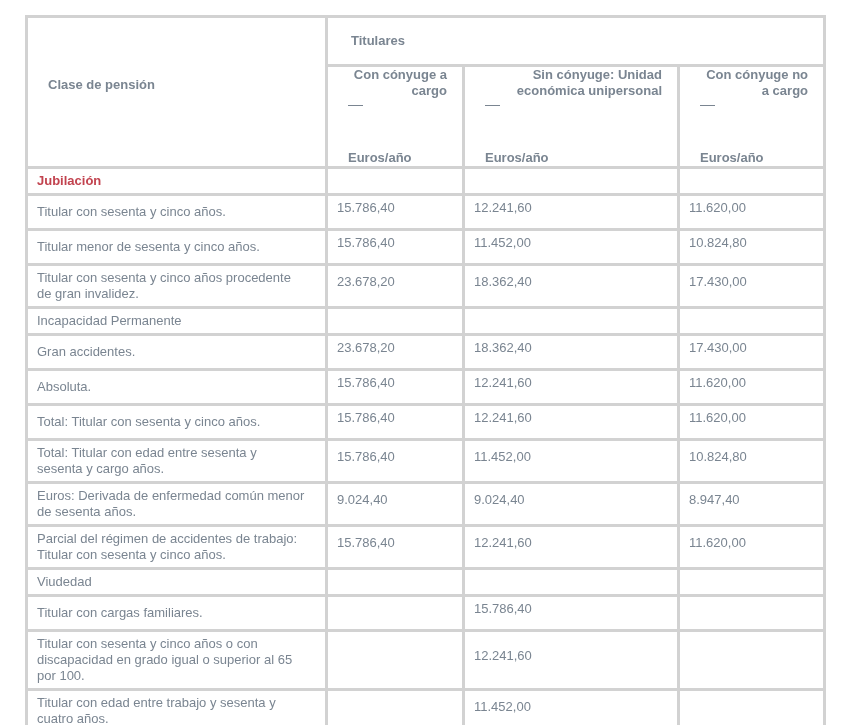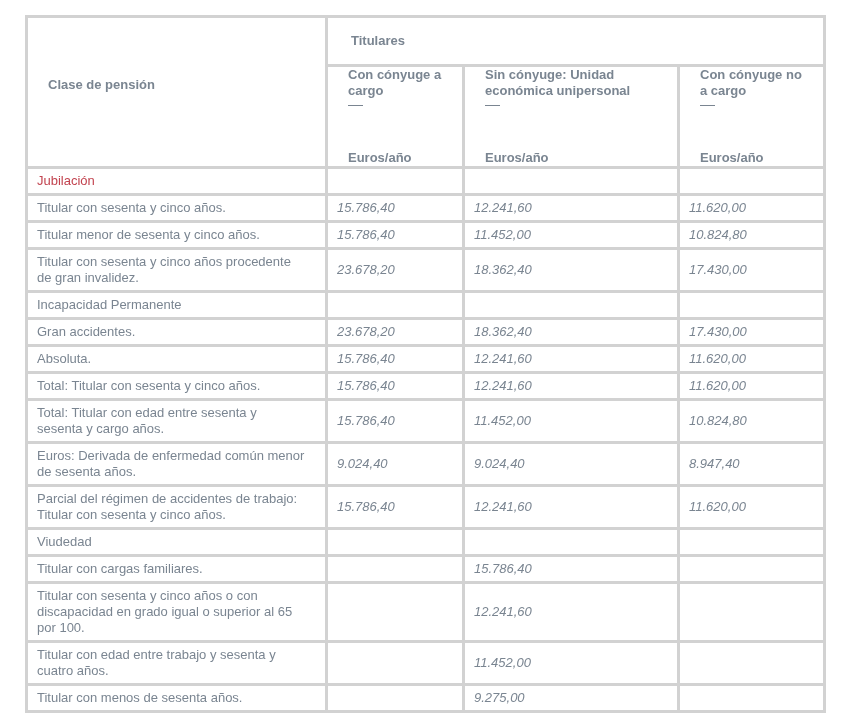--- a/index.html
+++ b/index.html
@@ -36,40 +36,39 @@
     padding: 0 15px 15px 20px;
   }
   th.titulares {
     height: 49px;
     padding: 0 15px 0 23px;
   }
   th.colhead {
     height: 90px;
     padding: 0 15px 0 20px;
   }
-  .coltitle { display: block; }
+  .coltitle { display: block; text-align: right; }
   .dash {
     display: block;
     width: 15px;
     height: 0;
     border-top: 1px solid var(--text);
     margin: 6px 0 3px 0;
   }
   .unit { display: block; margin-top: 44px; }
 
   td.label {
     padding: 4px 20px 4px 9px;
   }
   td.val {
-    padding: 4px 8px 4px 9px;
-    font-style: italic;
+    padding: 4px 8px 12px 9px;
   }
   tr.accent td.label {
     color: var(--accent_red);
-    font-weight: normal;
+    font-weight: bold;
   }
 </style>
 </head>
 <body>
 
 <div class="page">
   <table class="pension-table">
     <colgroup>
       <col style="width:300px">
       <col style="width:137px">

